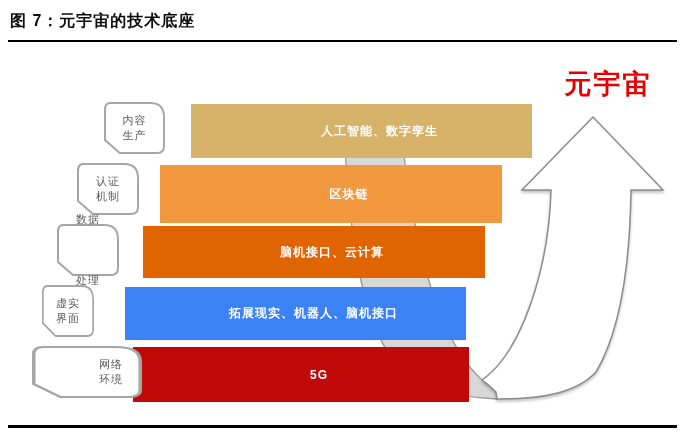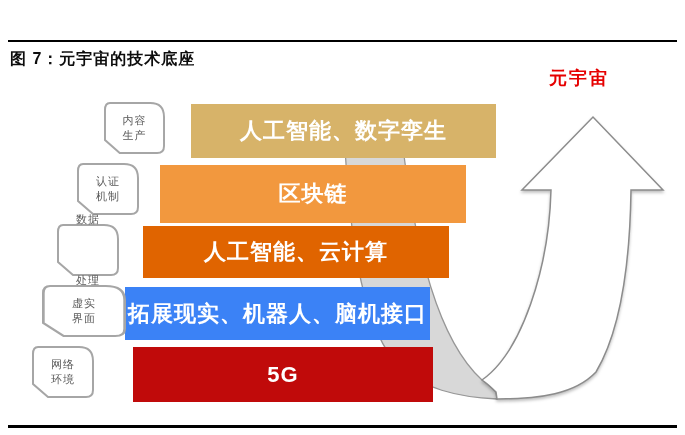--- a/index.html
+++ b/index.html
@@ -2,42 +2,42 @@
 <html><head>
 <meta charset="utf-8">
 <style>
   html,body{margin:0;padding:0;background:#fff;}
   #canvas{
     position:relative;width:685px;height:435px;background:#ffffff;
     font-family:"Liberation Sans","DejaVu Sans",sans-serif;overflow:hidden;
   }
   .fig-title{
     position:absolute;left:10px;top:11px;font-size:16px;font-weight:700;
-    color:#0d0d0d;letter-spacing:1px;white-space:nowrap;margin-top:38px;
+    color:#0d0d0d;letter-spacing:1px;white-space:nowrap;
   }
   .rule{position:absolute;left:8px;width:669px;background:#000;}
   .rule-top{top:40px;height:2px;}
   .rule-bottom{top:425px;height:3px;}
   #arrow-svg{position:absolute;left:0;top:0;width:685px;height:435px;z-index:1;}
   .bar{
     position:absolute;z-index:2;display:flex;align-items:center;justify-content:center;
-    color:#fff;font-weight:700;font-size:22px;white-space:nowrap;letter-spacing:1px;
+    color:#fff;font-weight:700;font-size:12px;white-space:nowrap;letter-spacing:1px;padding-left:36px;
   }
   .tag{
     position:absolute;z-index:3;display:flex;flex-direction:column;
     align-items:center;justify-content:center;
   }
   .tag svg{position:absolute;left:0;top:0;width:100%;height:100%;}
   .tag .tag-line{
     position:relative;z-index:1;color:#595959;font-size:11px;line-height:1.4;
     letter-spacing:1px;white-space:nowrap;
   }
   .goal{
-    position:absolute;z-index:2;left:549px;top:66px;width:118px;
-    font-size:18px;font-weight:700;letter-spacing:2px;white-space:nowrap;
+    position:absolute;z-index:2;left:549px;top:66px;width:118px;text-align:center;
+    font-size:27px;font-weight:700;letter-spacing:2px;white-space:nowrap;
   }
 </style>
 </head>
 <body>
 
 <div id="canvas">
 
   <div class="fig-title">图 7：元宇宙的技术底座</div>
   <div class="rule rule-top"></div>
 
@@ -69,38 +69,38 @@
         <div class="tag-line">生产</div>
       </div>
       <div class="bar" style="left: 160px; top: 165px; width: 306px; height: 58px; background: rgb(242, 152, 62);">区块链</div>
       <div class="tag" style="left: 77px; top: 163px; width: 62px; height: 52px; border-radius: 7px;">
         <svg viewBox="0 0 62 52" preserveAspectRatio="none">
           <path d="M 6 1 L 47 1 Q 61 1 61 15 L 61 44 Q 61 51 54 51 L 16 51 L 1 38 L 1 8 Q 1 1 6 1 Z" fill="#ffffff" stroke="#A6A6A6" stroke-width="2"></path>
         </svg>
         <div class="tag-line">认证</div>
         <div class="tag-line">机制</div>
       </div>
-      <div class="bar" style="left: 143px; top: 226px; width: 306px; height: 52px; background: rgb(224, 100, 0);">人工智能、云计算</div>
+      <div class="bar" style="left: 143px; top: 226px; width: 306px; height: 52px; background: rgb(224, 100, 0);">脑机接口、云计算</div>
       <div class="tag" style="left: 57px; top: 224px; width: 62px; height: 52px; gap: 46px;">
         <svg viewBox="0 0 62 52" preserveAspectRatio="none">
           <path d="M 6 1 L 47 1 Q 61 1 61 15 L 61 44 Q 61 51 54 51 L 16 51 L 1 38 L 1 8 Q 1 1 6 1 Z" fill="#ffffff" stroke="#A6A6A6" stroke-width="2"></path>
         </svg>
         <div class="tag-line">数据</div>
         <div class="tag-line">处理</div>
       </div>
       <div class="bar" style="left: 125px; top: 287px; width: 305px; height: 53px; background: #3b82f6;">拓展现实、机器人、脑机接口</div>
-      <div class="tag" style="left: 42px; top: 285px; width: 84px; height: 52px;">
+      <div class="tag" style="left: 42px; top: 285px; width: 52px; height: 52px;">
         <svg viewBox="0 0 62 52" preserveAspectRatio="none">
           <path d="M 6 1 L 47 1 Q 61 1 61 15 L 61 44 Q 61 51 54 51 L 16 51 L 1 38 L 1 8 Q 1 1 6 1 Z" fill="#ffffff" stroke="#A6A6A6" stroke-width="2"></path>
         </svg>
         <div class="tag-line">虚实</div>
         <div class="tag-line">界面</div>
       </div>
       <div class="bar" style="left: 113px; top: 347px; width: 300px; height: 55px; background: rgb(192, 10, 10); margin-left: 20px;">5G</div>
-      <div class="tag" style="left: 32px; top: 346px; width: 62px; height: 52px;">
+      <div class="tag" style="left: 32px; top: 346px; width: 62px; height: 52px; padding-left: 48px;">
         <svg viewBox="0 0 62 52" preserveAspectRatio="none">
           <path d="M 6 1 L 47 1 Q 61 1 61 15 L 61 44 Q 61 51 54 51 L 16 51 L 1 38 L 1 8 Q 1 1 6 1 Z" fill="#ffffff" stroke="#A6A6A6" stroke-width="2"></path>
         </svg>
         <div class="tag-line">网络</div>
         <div class="tag-line">环境</div>
       </div>
     </div>
 
   <div class="rule rule-bottom"></div>
 </div>

